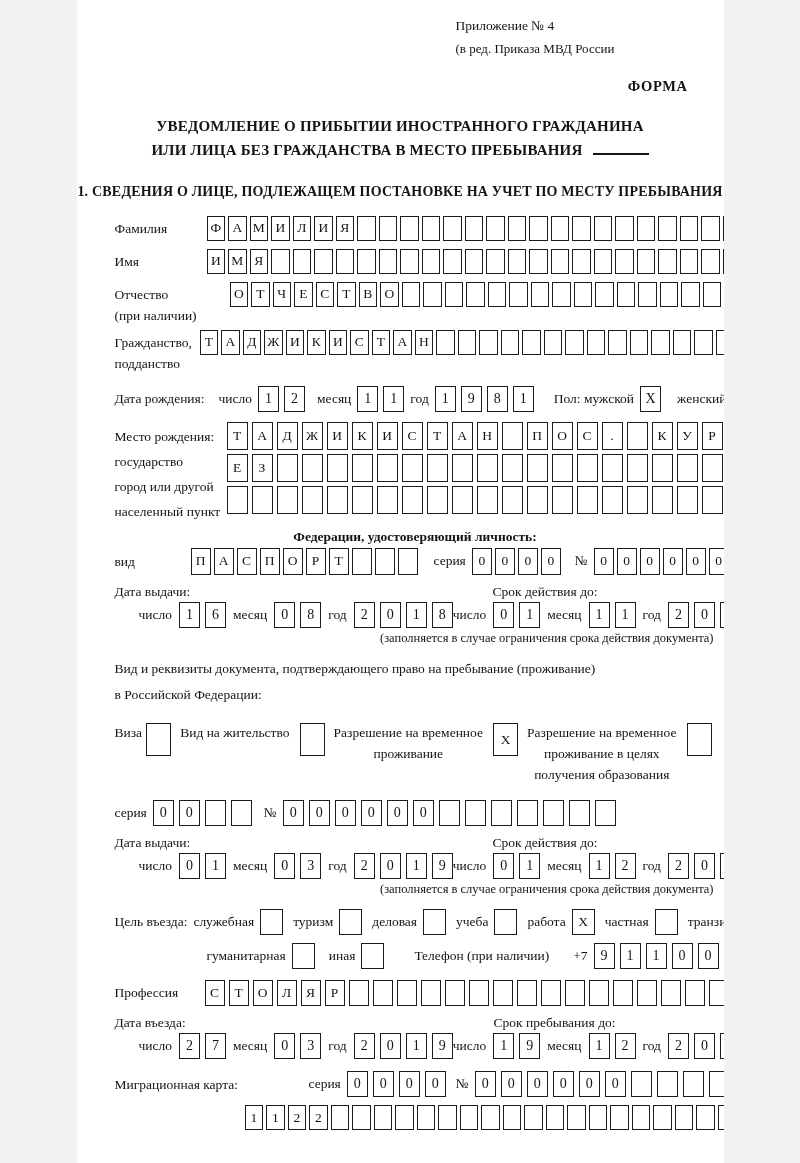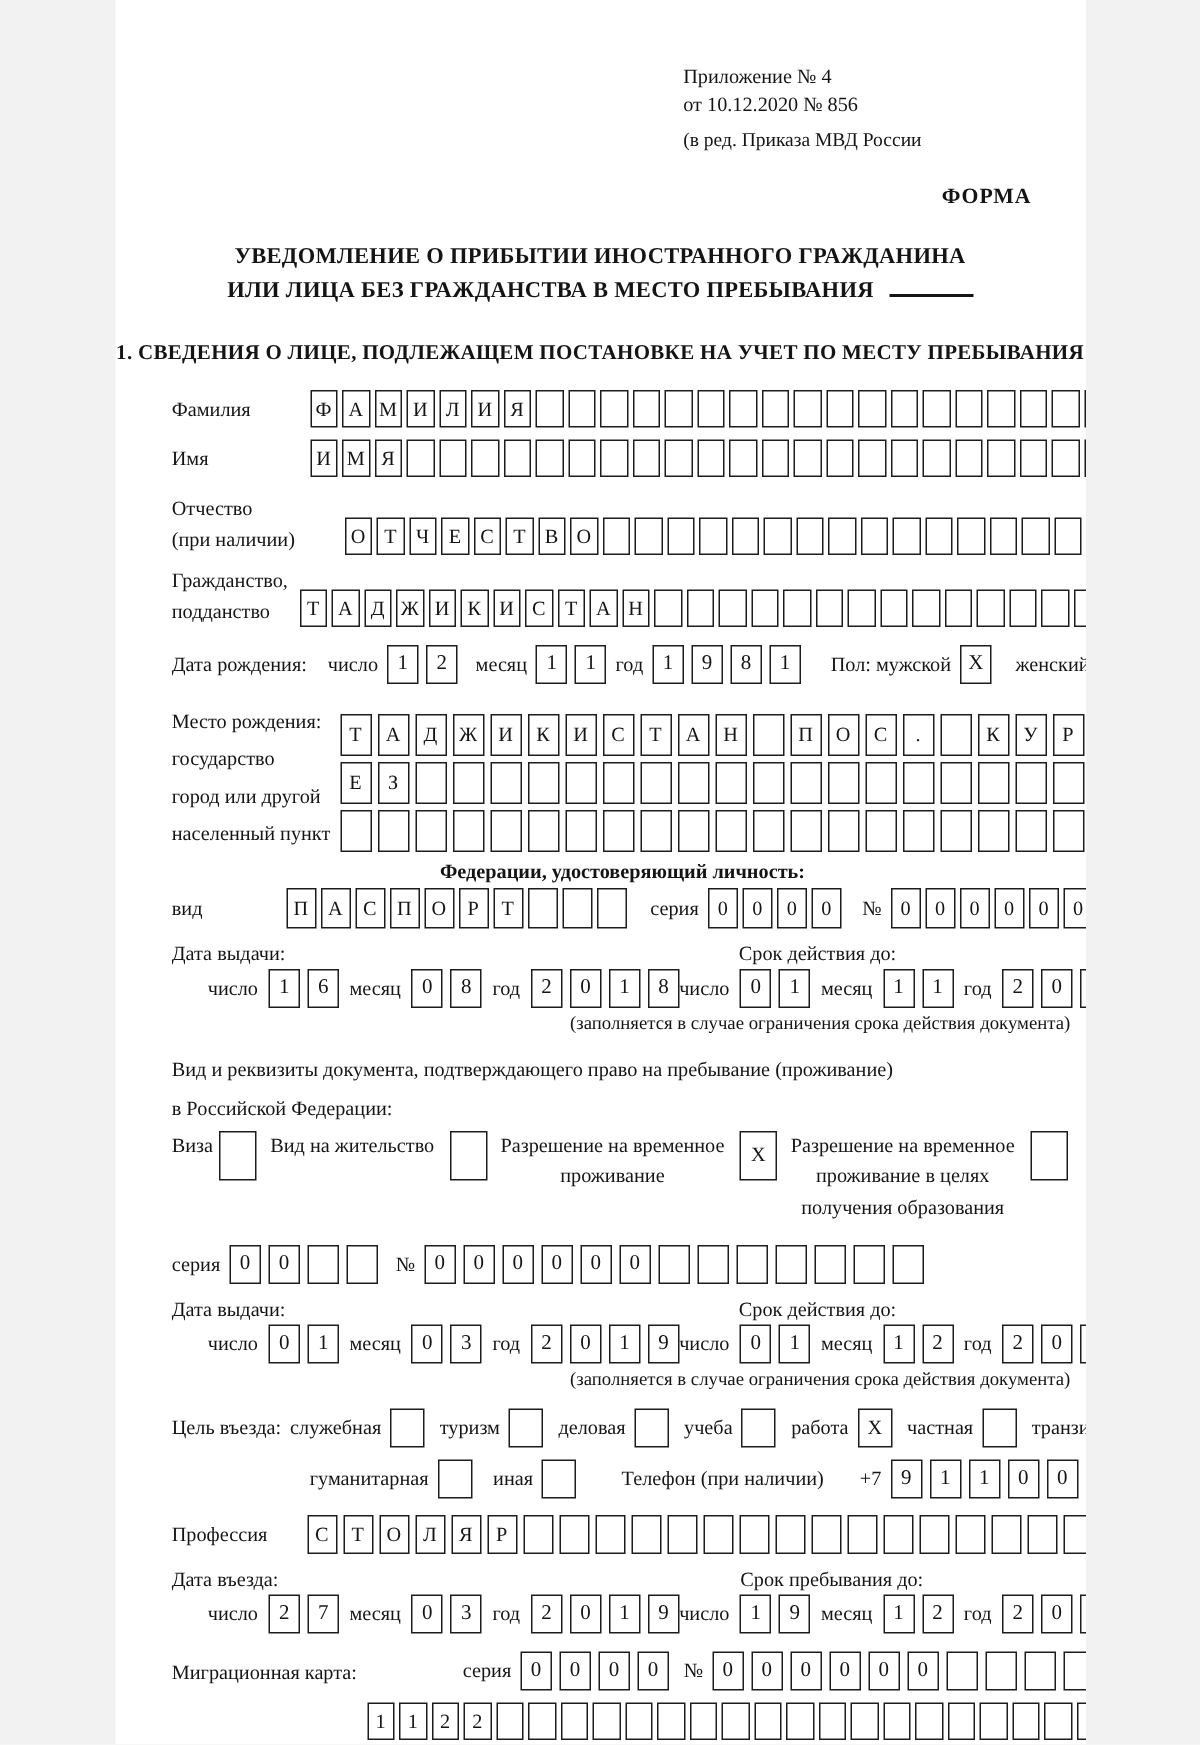--- a/index.html
+++ b/index.html
@@ -1,26 +1,26 @@
 <!DOCTYPE html>
 <html><head>
 <meta charset="utf-8">
 <style>
   *{margin:0;padding:0;box-sizing:border-box}
   html,body{background:#f2f2f2}
   body{font-family:"Liberation Serif","DejaVu Serif",serif;color:#141414}
-  .page{width:647px;height:1163px;background:#fff;margin:0 auto;padding-top:41px;overflow:hidden;position:relative}
+  .page{width:647px;height:1163px;background:#fff;margin:0 auto;padding-top:16px;overflow:hidden;position:relative}
   .hdr{margin-left:auto;margin-right:33px;width:235px;font-size:13.5px;line-height:1.42}
   .hdr2{margin-top:5px;font-size:13px;line-height:1.4}
   .forma{margin-top:20px;padding-right:36px;text-align:right;font-weight:bold;font-size:14.5px;letter-spacing:.6px}
   .title{margin-top:20px;text-align:center;font-weight:bold;font-size:15px;line-height:1.55;letter-spacing:.2px}
   .uline{display:inline-block;width:56px;border-bottom:2px solid #141414;margin-left:10px}
   .sheading{margin-top:22px;text-align:center;font-weight:bold;font-size:14px;letter-spacing:.2px;white-space:nowrap}
   .form{padding-left:38px;padding-right:8px;font-size:13.5px}
-  .frow{display:flex;align-items:flex-end}
+  .frow{display:flex;align-items:flex-start}
   .frow.inline{align-items:center;gap:6px;flex-wrap:nowrap;white-space:nowrap}
   .flabel{flex:0 0 auto;white-space:nowrap;line-height:25px}
   .lbl2{line-height:21px;padding-top:2px}
   .w92{width:92px}.w115{width:115px}.w85{width:85px}.w112{width:112px}.w90{width:90px}.w70{width:70px}.w158{width:158px}.w130{width:130px}
   .cells{display:flex;gap:3px;flex:0 0 auto}
   .cell{flex:0 0 auto;display:flex;align-items:center;justify-content:center;width:18.5px;height:25px;border:1.6px solid #1c1c1c;font-size:13.5px;background:#fff}
   .md{gap:4px}.md .cell{width:21px;height:28px}
   .lg{gap:4px}.lg .cell{width:20px;height:26px}
   .idc{gap:3px}.idc .cell{width:20px;height:27px}
   .dg{gap:5px}.dg .cell{width:21px;height:26px;font-size:14px}
@@ -28,35 +28,34 @@
   .cbx .cell{width:25px;height:33px}
   .dheads{display:flex;margin-top:9px;white-space:nowrap}
   .dheads .lh{}
   .dheads .rh{margin-left:auto;margin-right:118px}
   .dvals{display:flex;margin-top:2px;align-items:center}
   .dgroup{display:flex;align-items:center;gap:7px;white-space:nowrap}
   .dgroup.left{margin-left:24px}
   .dgroup.right{margin-left:auto;margin-right:18px}
   .note{text-align:right;font-size:12.5px;margin-top:3px;padding-right:2px}
   .plain{margin-top:13px;line-height:1.5}
-  .opts{display:flex;justify-content:space-between;align-items:flex-start;margin-top:4px;padding-right:4px}
+  .opts{display:flex;justify-content:space-between;align-items:flex-start;margin-top:18px;padding-right:4px}
   .opt{display:flex;align-items:flex-start;gap:10px}
   .optlbl{line-height:1.55;white-space:nowrap}
   .optlbl.center{text-align:center}
   .mcol{display:flex;flex-direction:column;gap:4px}
   .repcol{display:flex;flex-direction:column;gap:8px}
 </style>
 </head>
 <body>
 
 <div class="page">
 
   <div class="hdr">
     <div>Приложение № 4</div>
-    <div>от 10.12.2020 № 856</div>
     <div class="hdr2">
       <div>(в ред. Приказа МВД России</div>
     </div>
   </div>
 
   <div class="forma">ФОРМА</div>
 
   <div class="title">
     <div>УВЕДОМЛЕНИЕ О ПРИБЫТИИ ИНОСТРАННОГО ГРАЖДАНИНА</div>
     <div><span>ИЛИ ЛИЦА БЕЗ ГРАЖДАНСТВА В МЕСТО ПРЕБЫВАНИЯ</span><span class="uline"></span></div>

